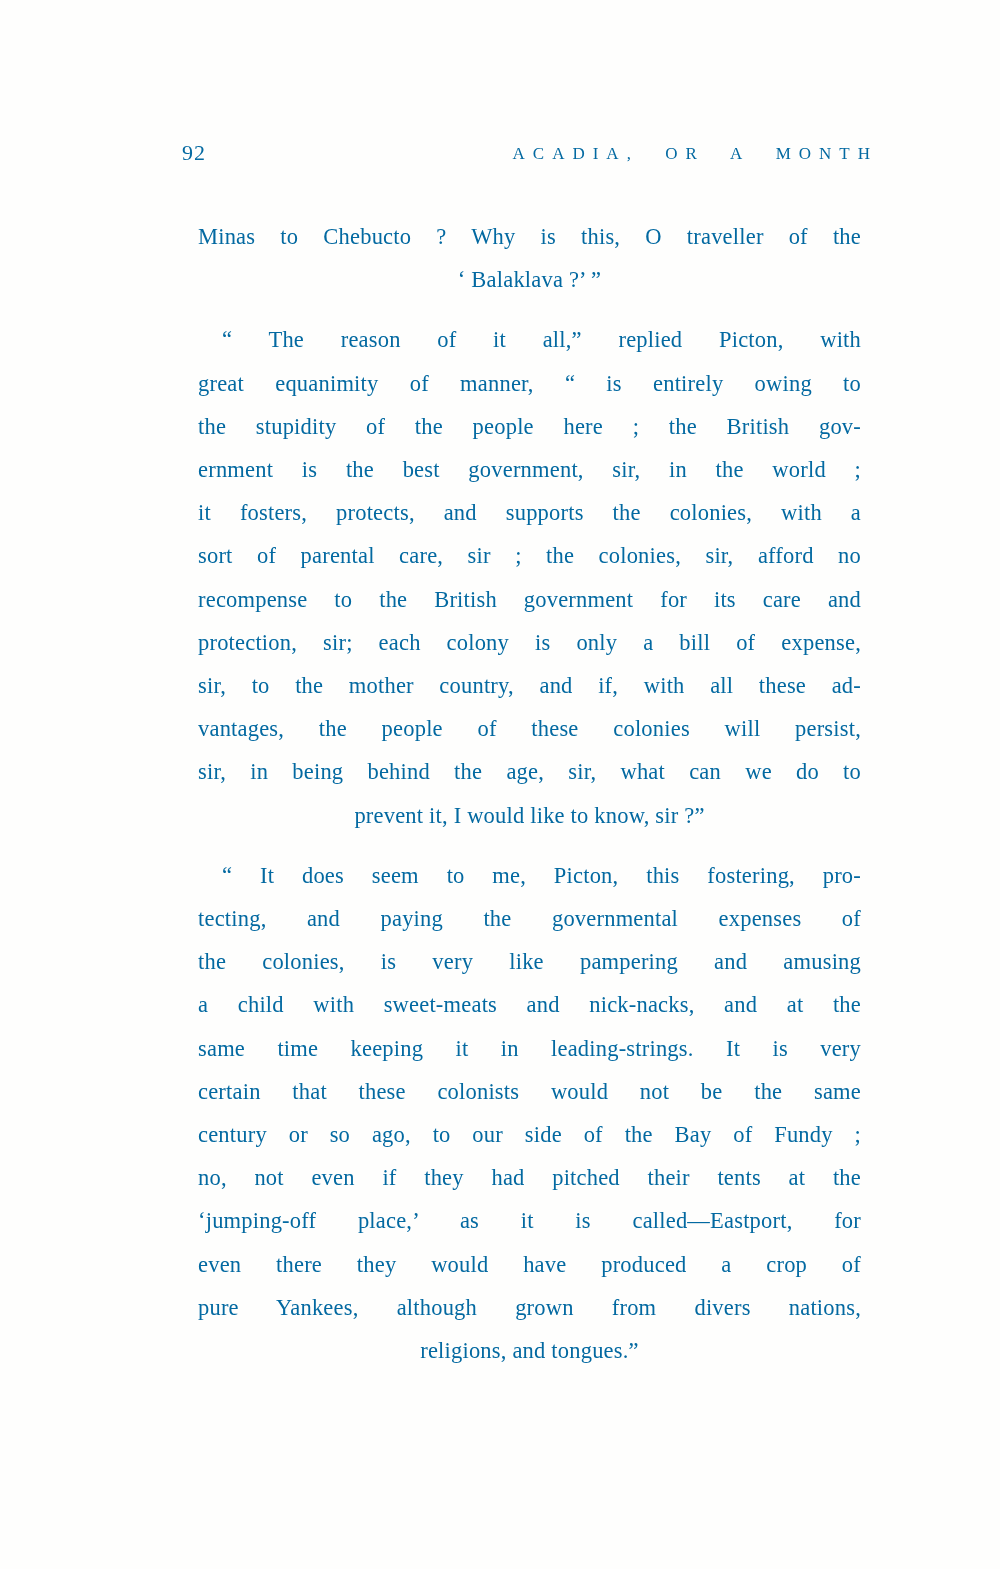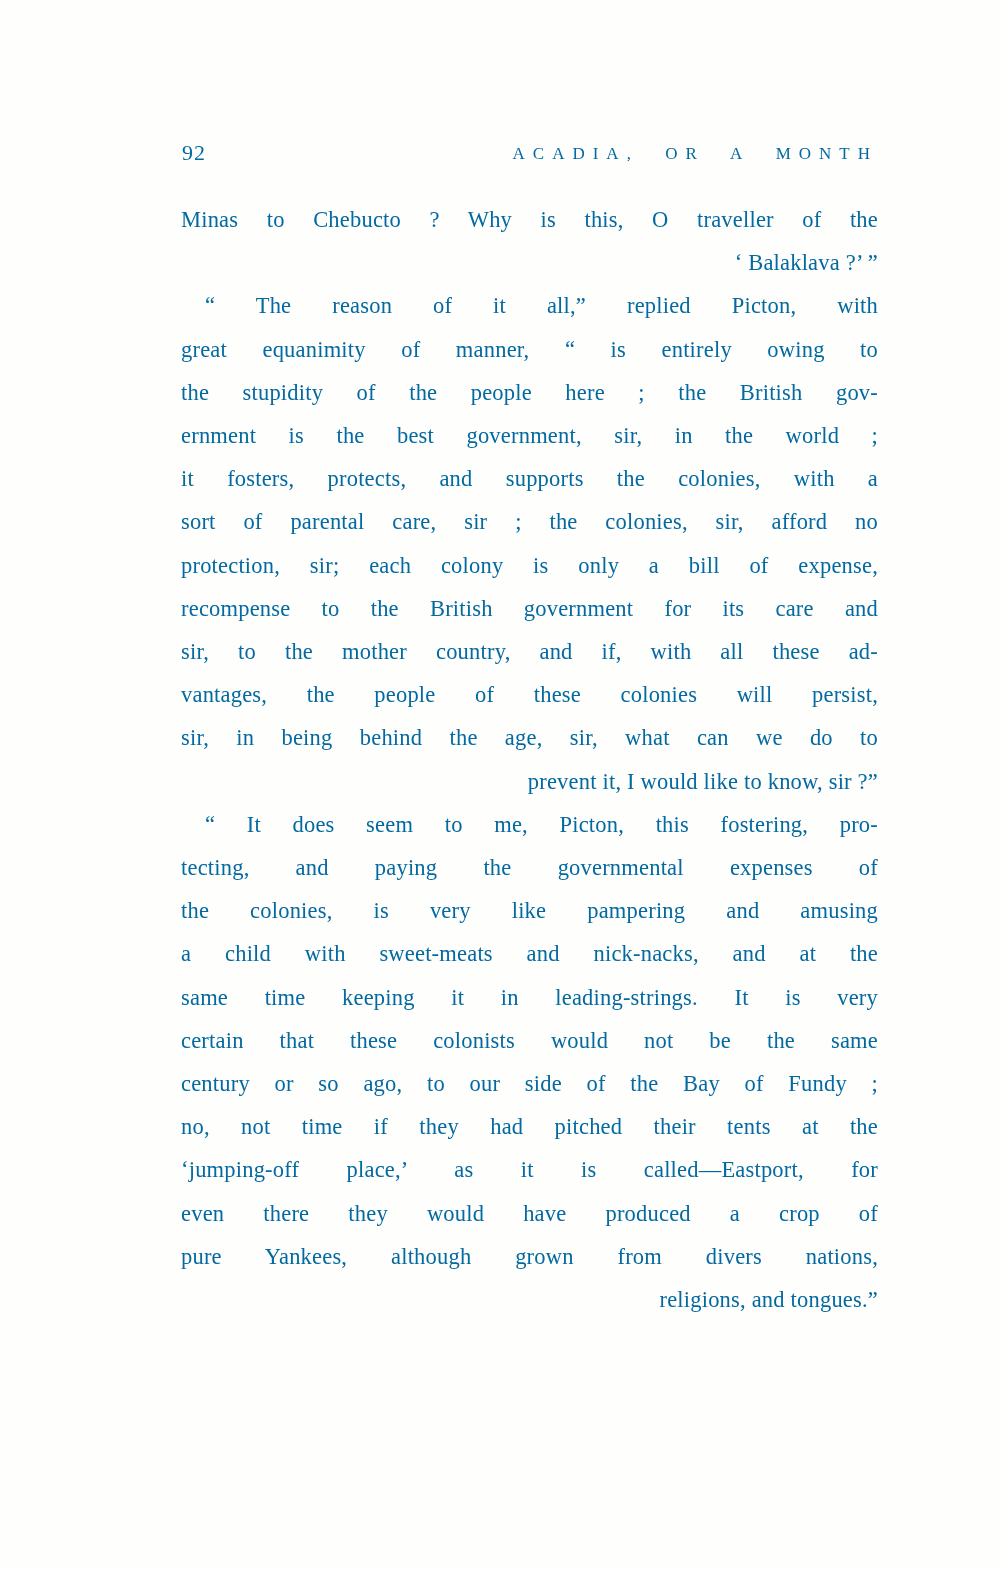--- a/index.html
+++ b/index.html
@@ -42,28 +42,28 @@
   }
   .text-body {
     position: absolute;
     top: 198px;
     left: 181px;
     width: 697px;
     font-size: 22.5px;
     line-height: 43.2px;
     letter-spacing: 0.2px;
   }
-  .para { margin: 0; }
+  .para { margin: 17px; }
   .line {
     text-align: justify;
     text-align-last: justify;
   }
   .line.last {
     text-align-last: auto;
-    text-align: right;
+    text-align: center;
   }
   .para.indent .line.first {
     text-indent: 24px;
   }
 </style>
 </head>
 <body>
 
 <div class="page">
   <div class="page-header">
@@ -75,35 +75,35 @@
         <div class="line first">Minas to Chebucto ?   Why is this, O traveller of the</div>
         <div class="line last">‘ Balaklava ?’ ”</div>
       </div>
       <div class="para indent">
         <div class="line first">“ The reason of it all,” replied Picton, with</div>
         <div class="line">great equanimity of manner, “ is entirely owing to</div>
         <div class="line">the stupidity of the people here ; the British gov-</div>
         <div class="line">ernment is the best government, sir, in the world ;</div>
         <div class="line">it fosters, protects, and supports the colonies, with a</div>
         <div class="line">sort of parental care, sir ; the colonies, sir, afford no</div>
+        <div class="line">recompense to the British government for its care and</div>
         <div class="line">protection, sir; each colony is only a bill of expense,</div>
-        <div class="line">recompense to the British government for its care and</div>
         <div class="line">sir, to the mother country, and if, with all these ad-</div>
         <div class="line">vantages, the people of these colonies will persist,</div>
         <div class="line">sir, in being behind the age, sir, what can we do to</div>
         <div class="line last">prevent it, I would like to know, sir ?”</div>
       </div>
       <div class="para indent">
         <div class="line first">“ It does seem to me, Picton, this fostering, pro-</div>
         <div class="line">tecting, and paying the governmental expenses of</div>
         <div class="line">the colonies, is very like pampering and amusing</div>
         <div class="line">a child with sweet-meats and nick-nacks, and at the</div>
         <div class="line">same time keeping it in leading-strings.   It is very</div>
         <div class="line">certain that these colonists would not be the same</div>
         <div class="line">century or so ago, to our side of the Bay of Fundy ;</div>
-        <div class="line">no, not time if they had pitched their tents at the</div>
+        <div class="line">no, not even if they had pitched their tents at the</div>
         <div class="line">‘jumping-off place,’ as it is called—Eastport, for</div>
         <div class="line">even there they would have produced a crop of</div>
         <div class="line">pure Yankees, although grown from divers nations,</div>
         <div class="line last">religions, and tongues.”</div>
       </div>
     </div>
 </div>
 
 </body></html>

